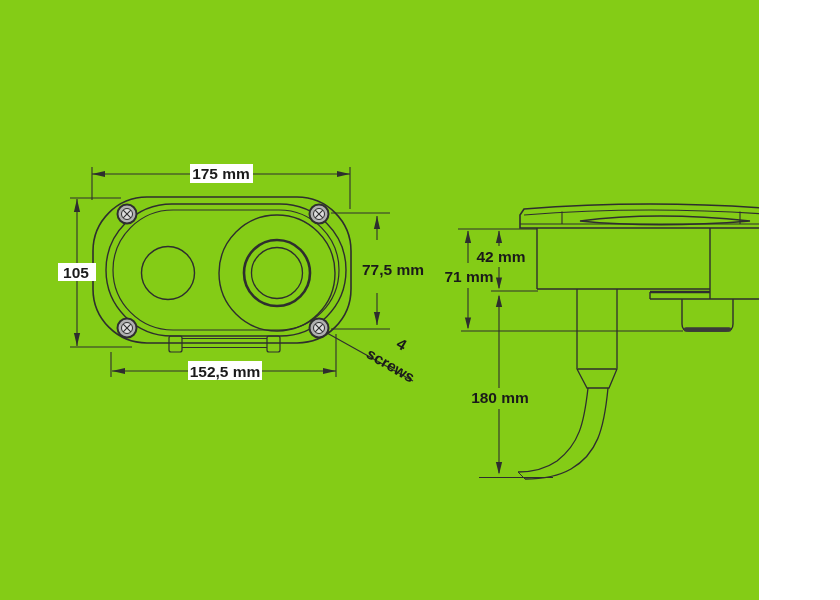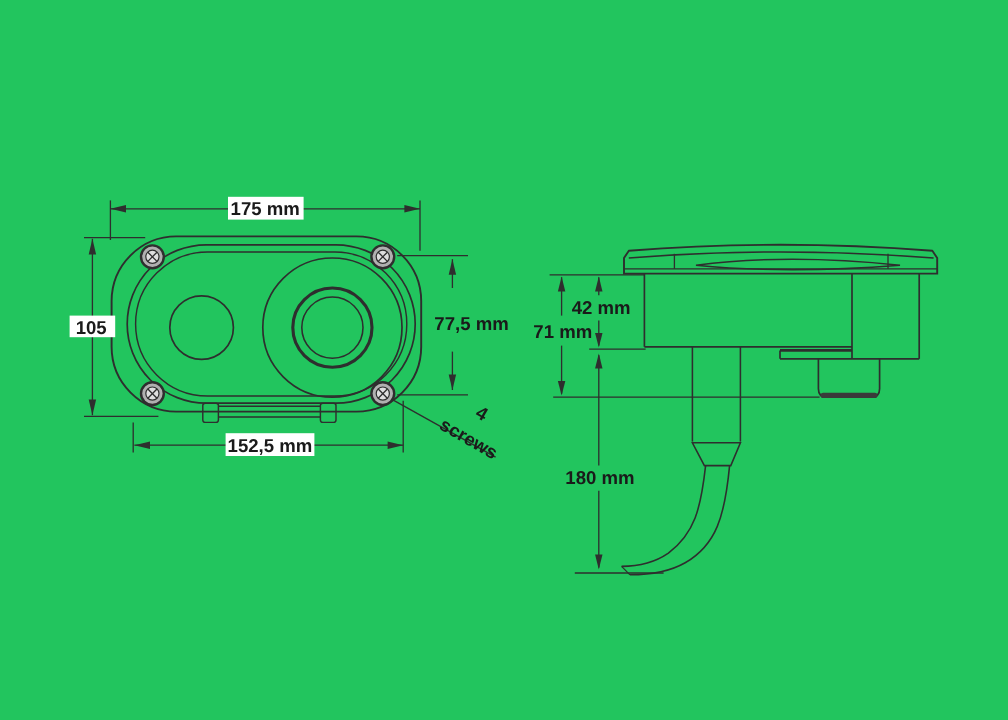--- a/index.html
+++ b/index.html
@@ -1,19 +1,19 @@
 <!DOCTYPE html>
 <html><head>
 <meta charset="utf-8">
 <style>
   html,body{margin:0;padding:0;background:#fff;}
   #canvas{
     position:relative;
-    width:840px;height:600px;
-    background:#22c55e;
+    width:759px;height:600px;
+    background:#84cc16;
     font-family:"Liberation Sans", sans-serif;
     overflow:hidden;
   }
   svg{position:absolute;top:0;left:0;}
   text{
     font-family:"Liberation Sans", sans-serif;
     font-size:15.5px;
     font-weight:bold;
     fill:#1a1a1a;
   }

